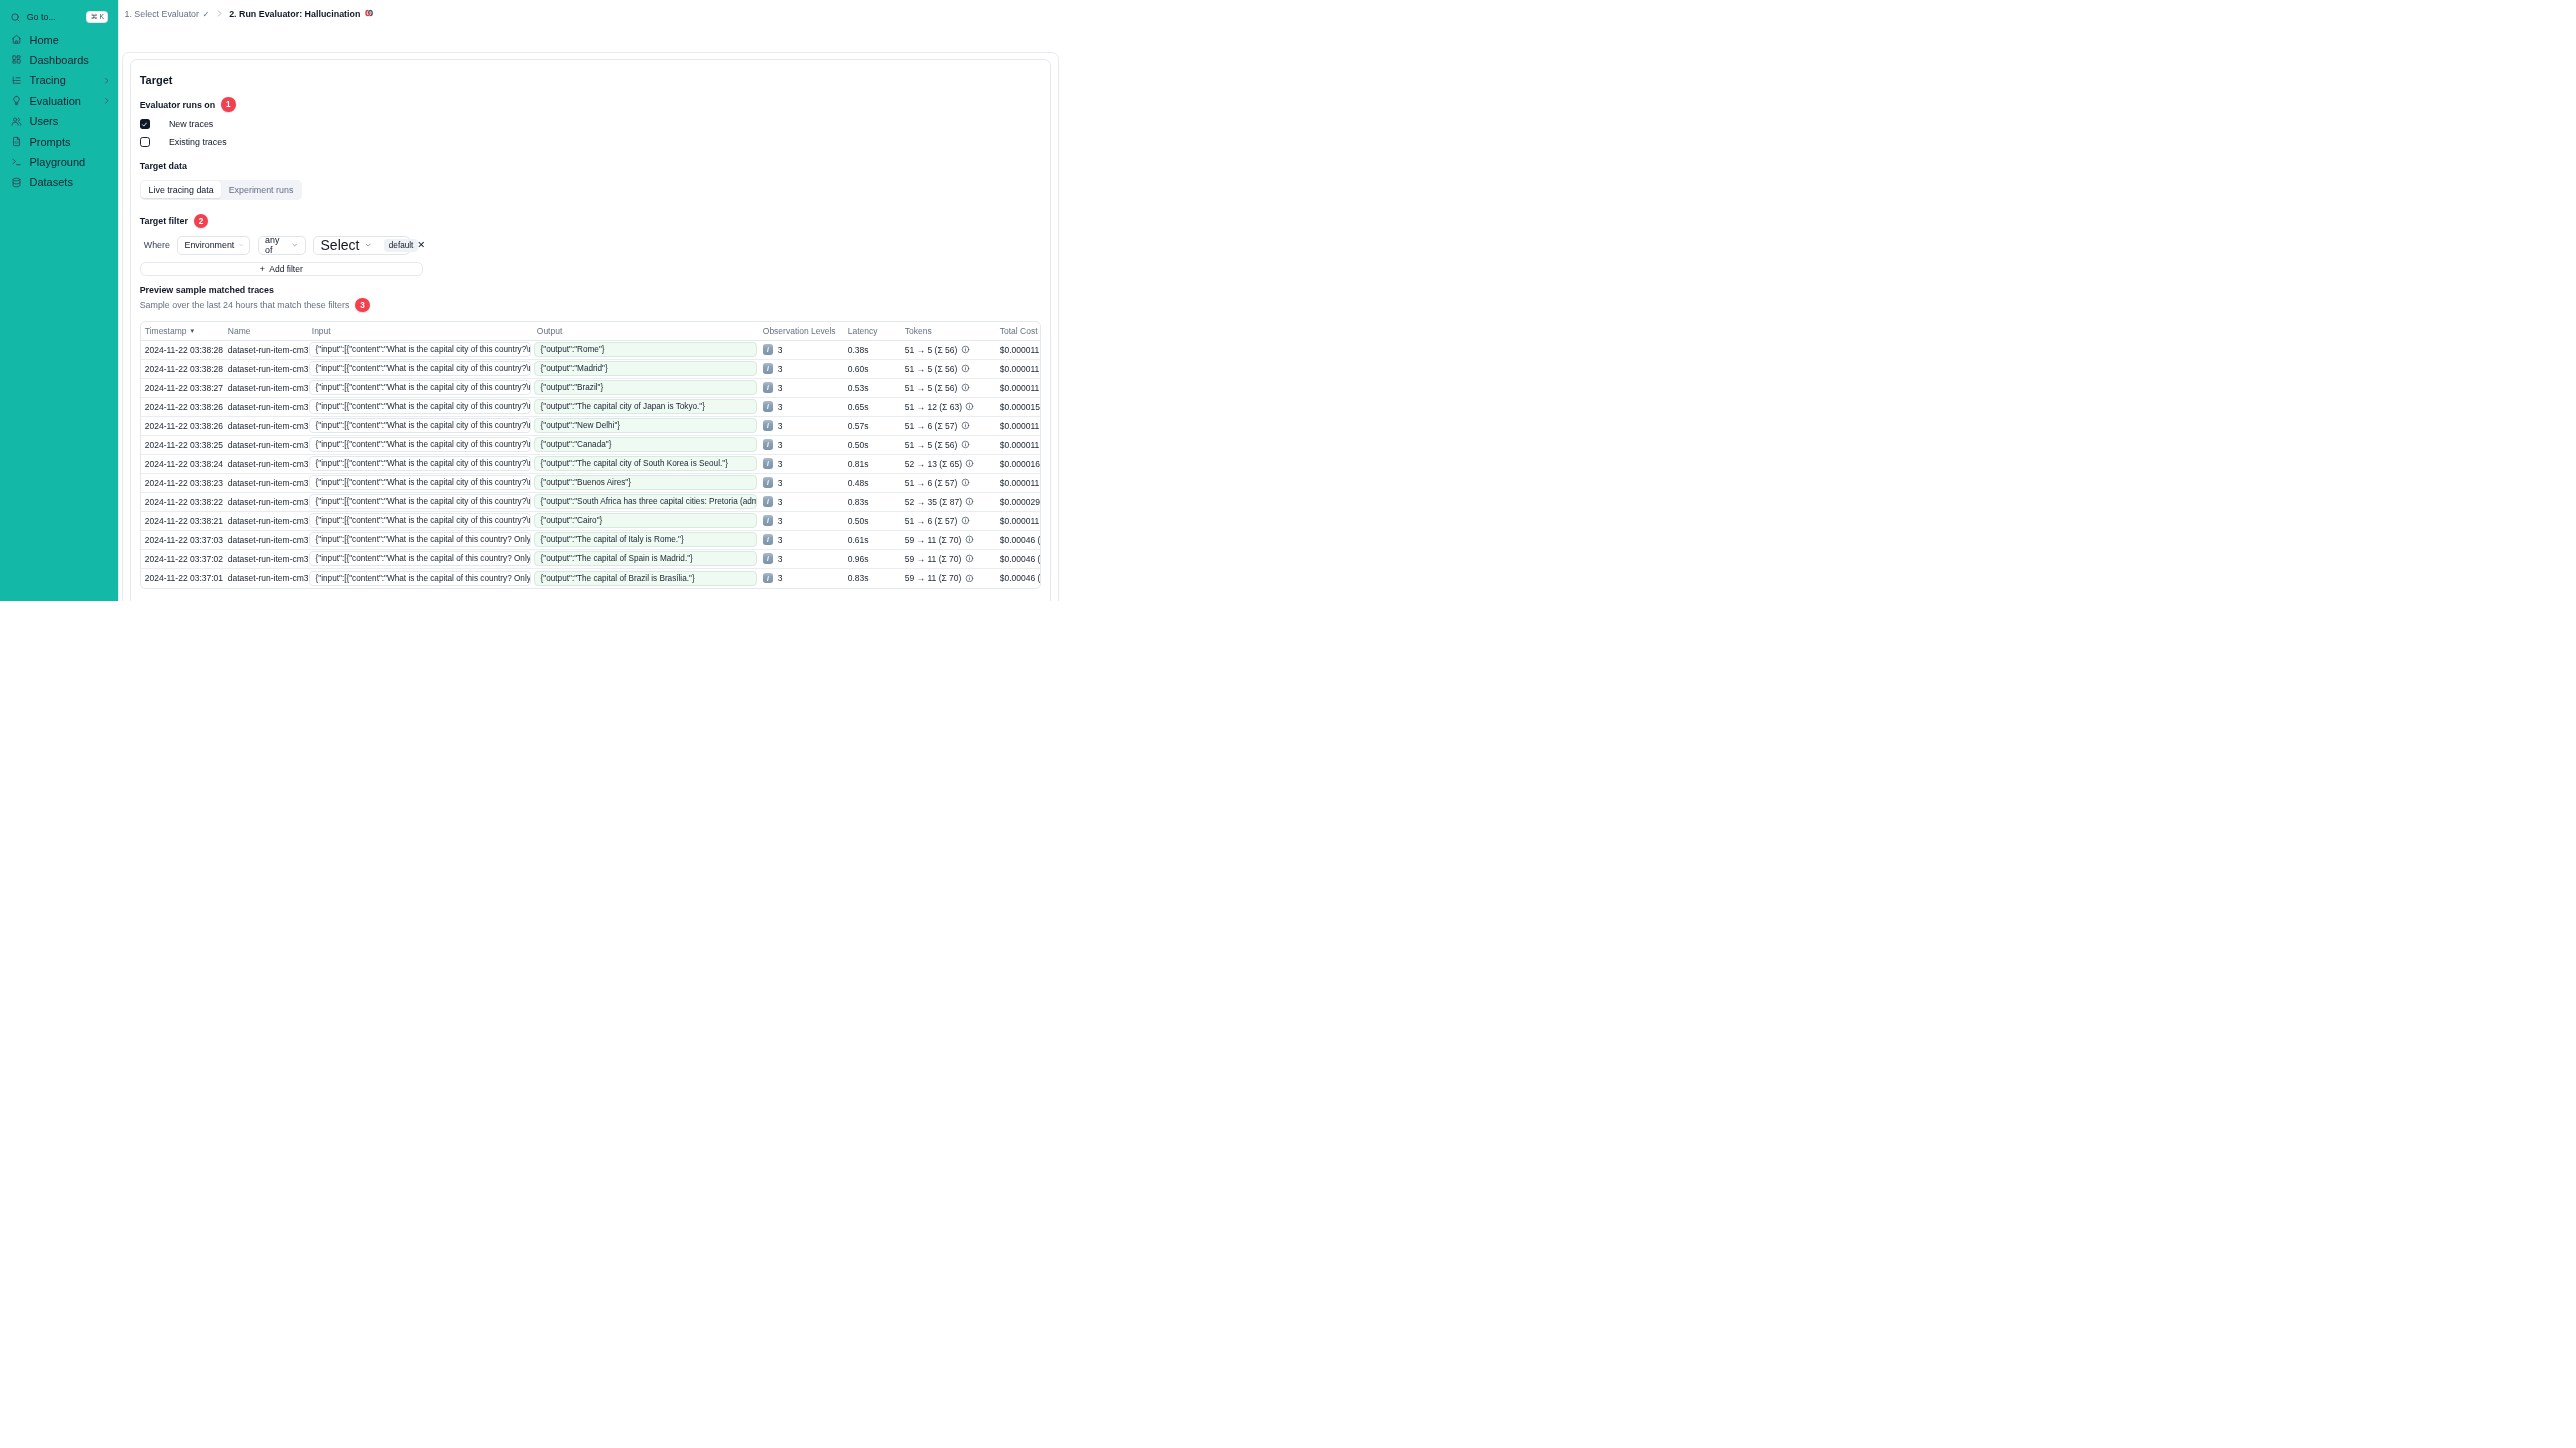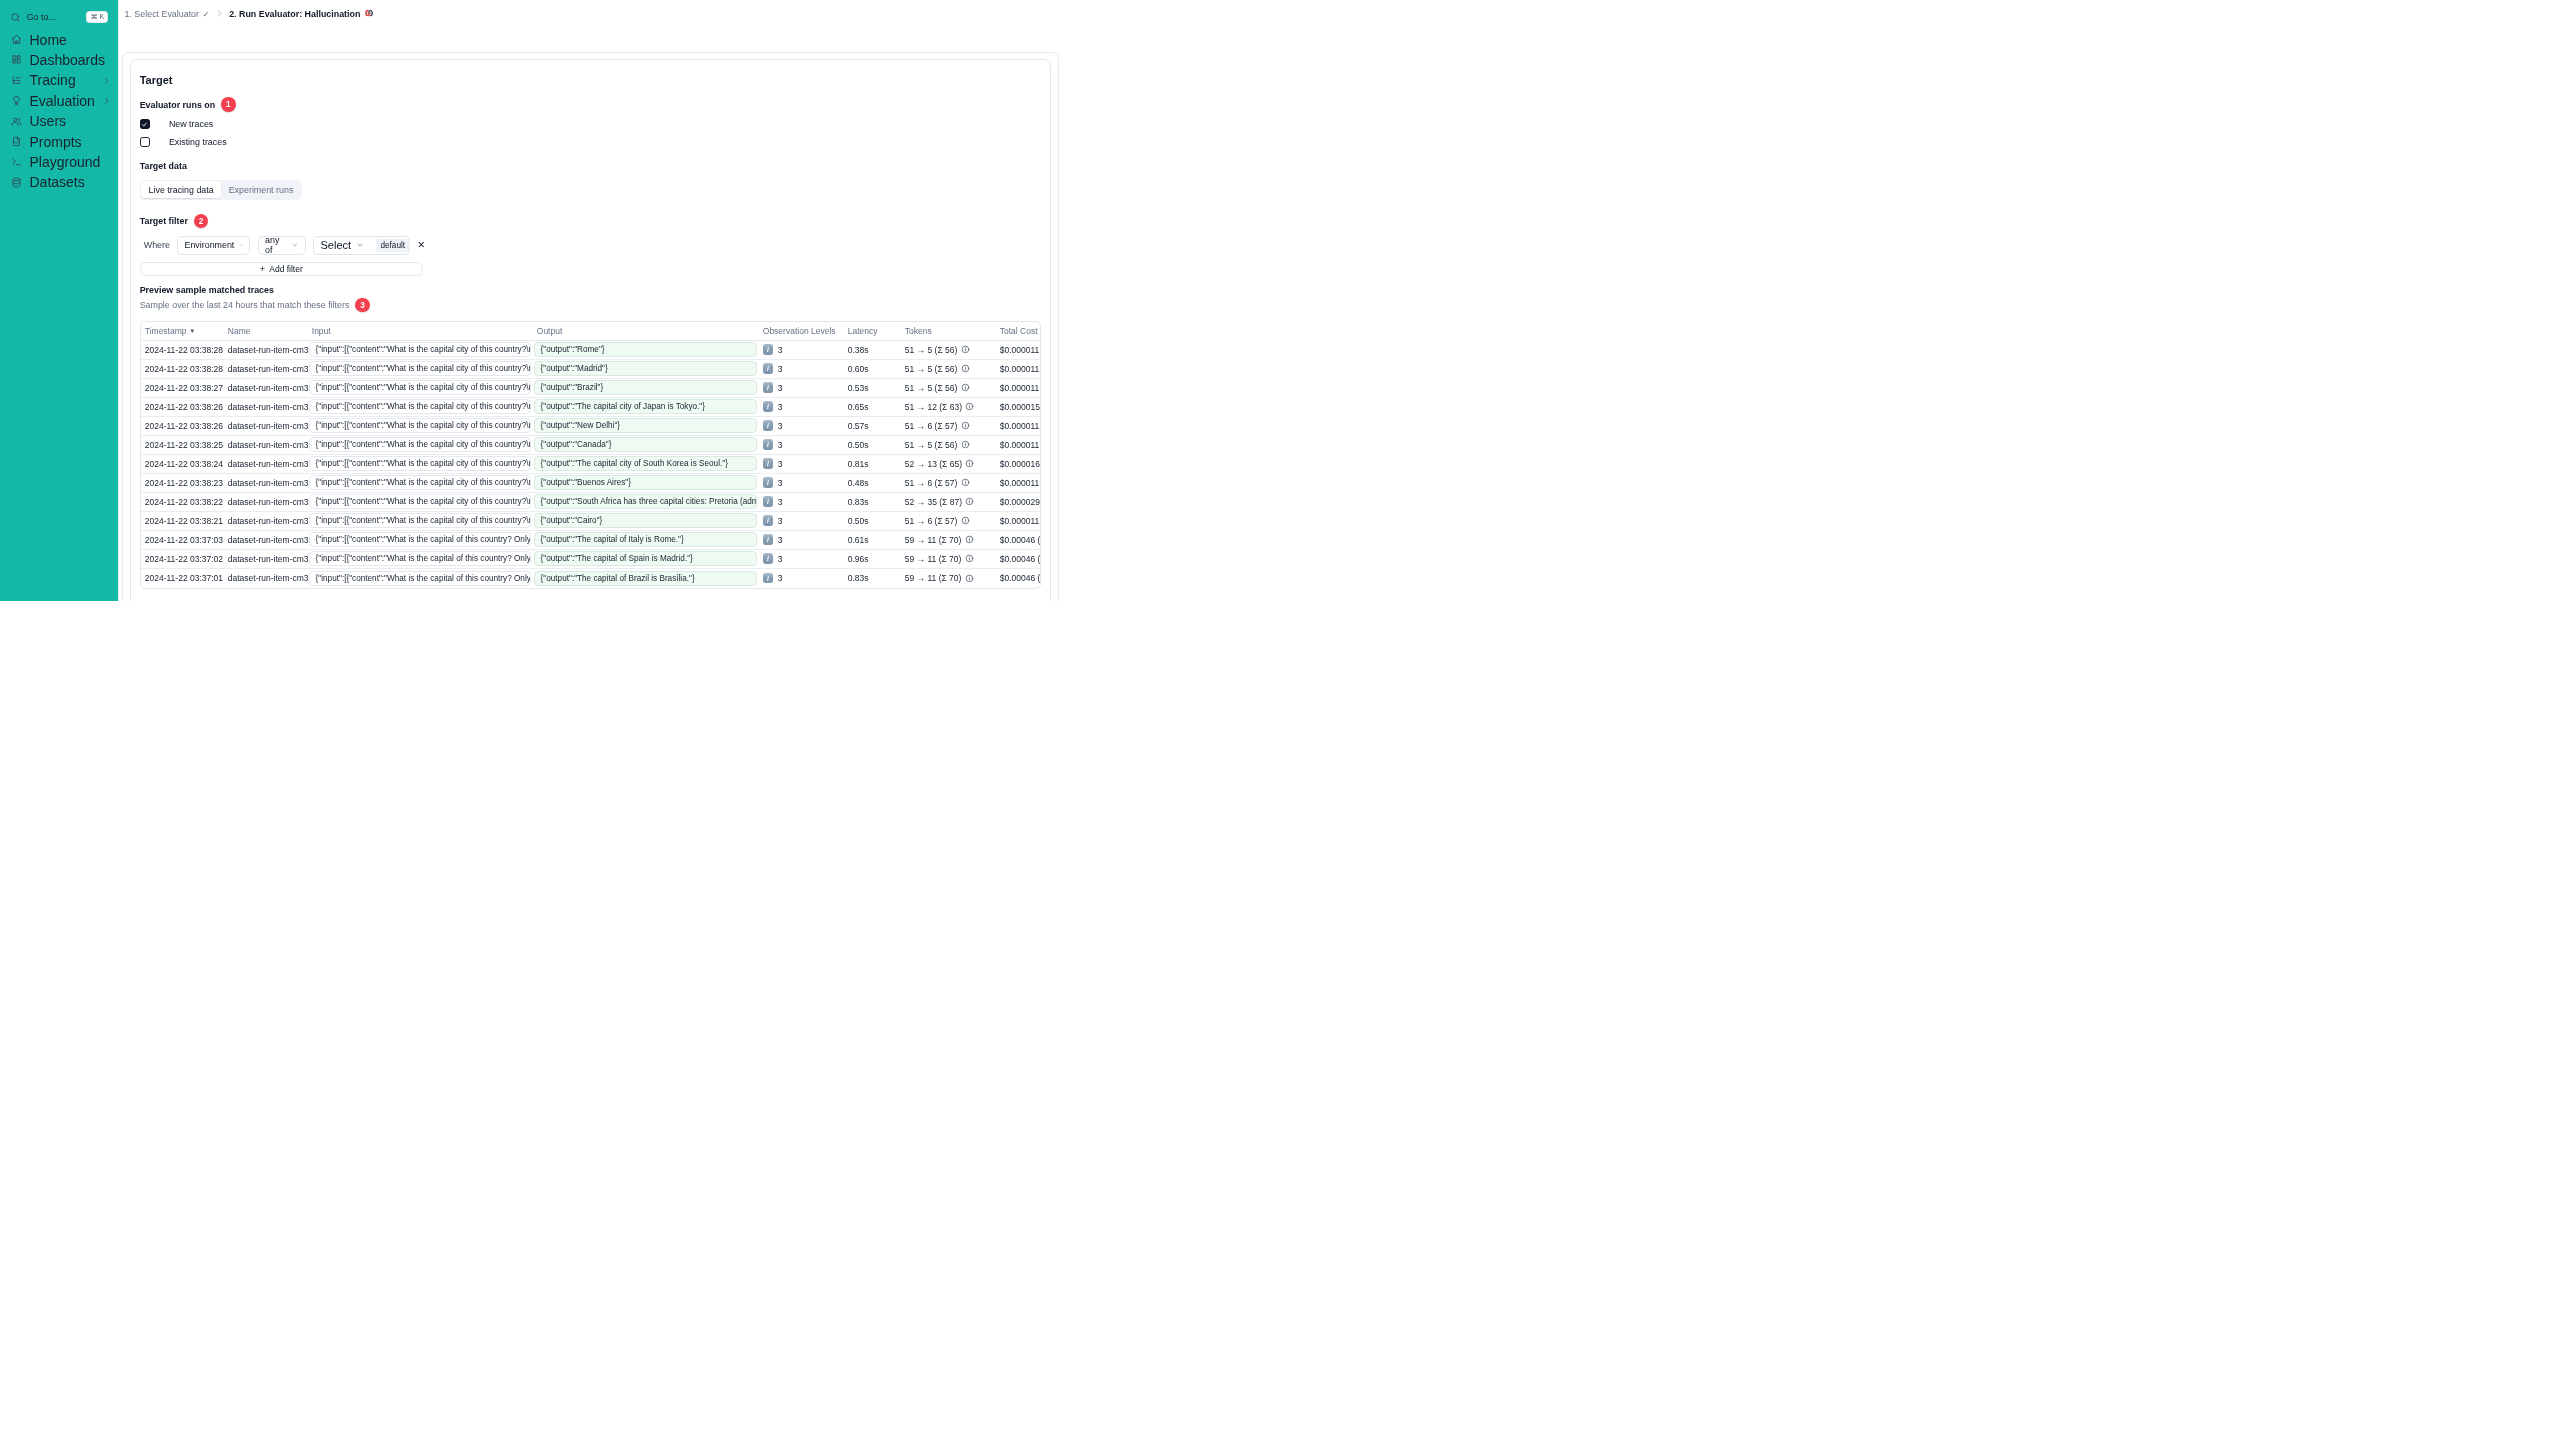--- a/index.html
+++ b/index.html
@@ -7,21 +7,21 @@
   body { font-family:"Liberation Sans", sans-serif; color:#101828; }
   .app { position:relative; width:1069px; height:601px; overflow:hidden; background:#fff; }
 
   
   .sidebar { position:absolute; left:0; top:0; width:119px; height:100%; background:#14b8a6; border-right:0.7px solid #e5e8ee; z-index:5; }
   .goto-row { display:flex; align-items:center; height:16.4px; margin:8.9px 5.5px 4.1px 5.5px; padding:0 4.1px; border-radius:4.1px; cursor:pointer; }
   .goto-row .label { flex:1; font-size:8.9px; color:#182230; margin-left:6.1px; }
   .kbd { font-size:6.8px; color:#475467; border:0.7px solid #e4e7ec; border-radius:3.4px; padding:1.4px 3.4px; background:#fff; white-space:nowrap; }
   .nav { margin-top:4.1px; }
   .nav-item { display:flex; align-items:center; height:20.4px; padding:0 6.8px 0 11px; cursor:pointer; }
-  .nav-item .label { flex:1; font-size:14px; color:#182230; margin-left:7.5px; }
+  .nav-item .label { flex:1; font-size:11px; color:#182230; margin-left:7.5px; }
   .icon-svg { width:11px; height:11px; stroke:#344054; stroke-width:1.8; fill:none; stroke-linecap:round; stroke-linejoin:round; flex:none; }
   .chev { width:9.5px; height:9.5px; stroke:#344054; stroke-width:1.8; fill:none; stroke-linecap:round; stroke-linejoin:round; }
 
   
   .main { position:absolute; left:119px; top:0; right:0; bottom:0; }
   .topbar { display:flex; align-items:center; height:25px; background:#f8f9fb; border-bottom:0.7px solid #e9ecf1; padding:0 9.5px 0 5.5px; }
   .topbar .title { font-size:10.2px; font-weight:700; color:#101828; }
   .topbar .right { margin-left:auto; display:flex; align-items:center; gap:4.8px; }
   .topbar .model { font-size:8.9px; color:#344054; }
   .pencil { width:9.5px; height:9.5px; stroke:#475467; stroke-width:1.7; fill:none; stroke-linecap:round; stroke-linejoin:round; cursor:pointer; }
@@ -53,21 +53,21 @@
   .tab { display:flex; align-items:center; height:17px; padding:0 7.5px; font-size:8.9px; border-radius:3.4px; cursor:pointer; }
   .tab.active { background:#fff; color:#101828; font-weight:500; box-shadow:0 0.7px 1.4px rgba(16,24,40,.1); }
   .tab.inactive { color:#667085; }
 
   .target-filter-label { margin-top:14.3px; }
   .filter-row { display:flex; align-items:center; margin-top:7.5px; gap:7.5px; }
   .where { font-size:8.9px; color:#344054; margin-left:4.1px; }
   .select { display:flex; align-items:center; height:19px; border:0.7px solid #e0e4eb; border-radius:4.8px; padding:0 6.1px; font-size:8.9px; color:#101828; gap:4.8px; background:#fff; cursor:pointer; }
   .sel-chev { width:8.2px; height:8.2px; stroke:#667085; stroke-width:2; fill:none; stroke-linecap:round; stroke-linejoin:round; }
   .value-select { display:flex; align-items:center; height:19px; border:0.7px solid #e0e4eb; border-radius:4.8px; background:#fff; cursor:pointer; }
-  .value-select .sel-part { display:flex; align-items:center; gap:4.8px; padding:0 6.1px; font-size:11px; }
+  .value-select .sel-part { display:flex; align-items:center; gap:4.8px; padding:0 6.1px; font-size:14px; }
   .v-divider { width:0.7px; height:11px; background:#e7eaf0; }
   .chip { font-size:8.2px; color:#101828; background:#eef1f6; border-radius:3.4px; padding:2px 4.8px; margin:0 5.5px; }
   .x-btn { font-size:9.5px; color:#101828; cursor:pointer; margin-left:-0.7px; line-height:1; }
   .add-filter { margin-top:6.8px; width:283px; height:14.3px; border:0.7px solid #e5e8ee; border-radius:5.5px; display:flex; align-items:center; justify-content:center; gap:4.1px; font-size:8.5px; color:#101828; background:#fff; cursor:pointer; }
   .add-filter .plus { font-size:9.5px; font-weight:500; }
 
   .preview-title { margin-top:9.5px; font-size:8.9px; font-weight:700; color:#101828; }
   .preview-sub { margin-top:2.7px; font-size:8.9px; color:#667085; display:flex; align-items:center; }
 
   

